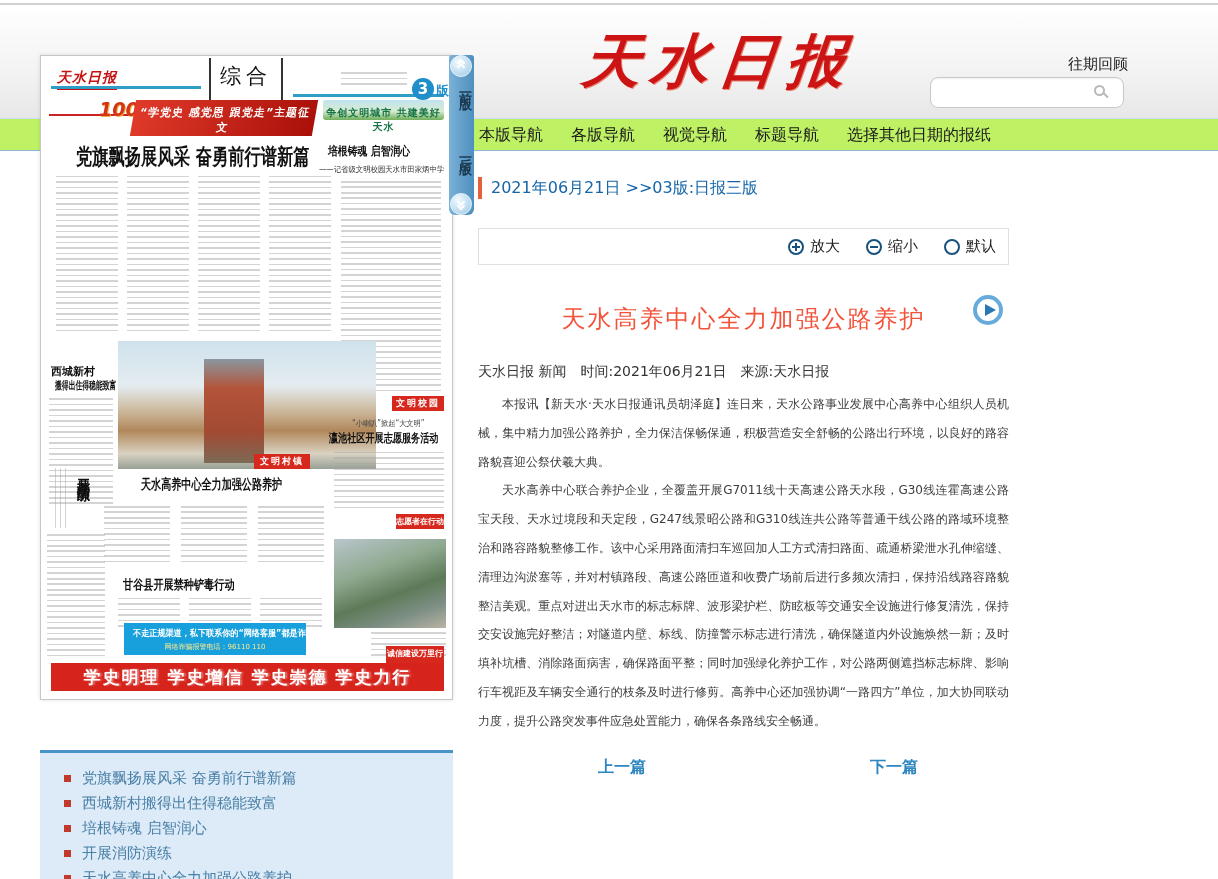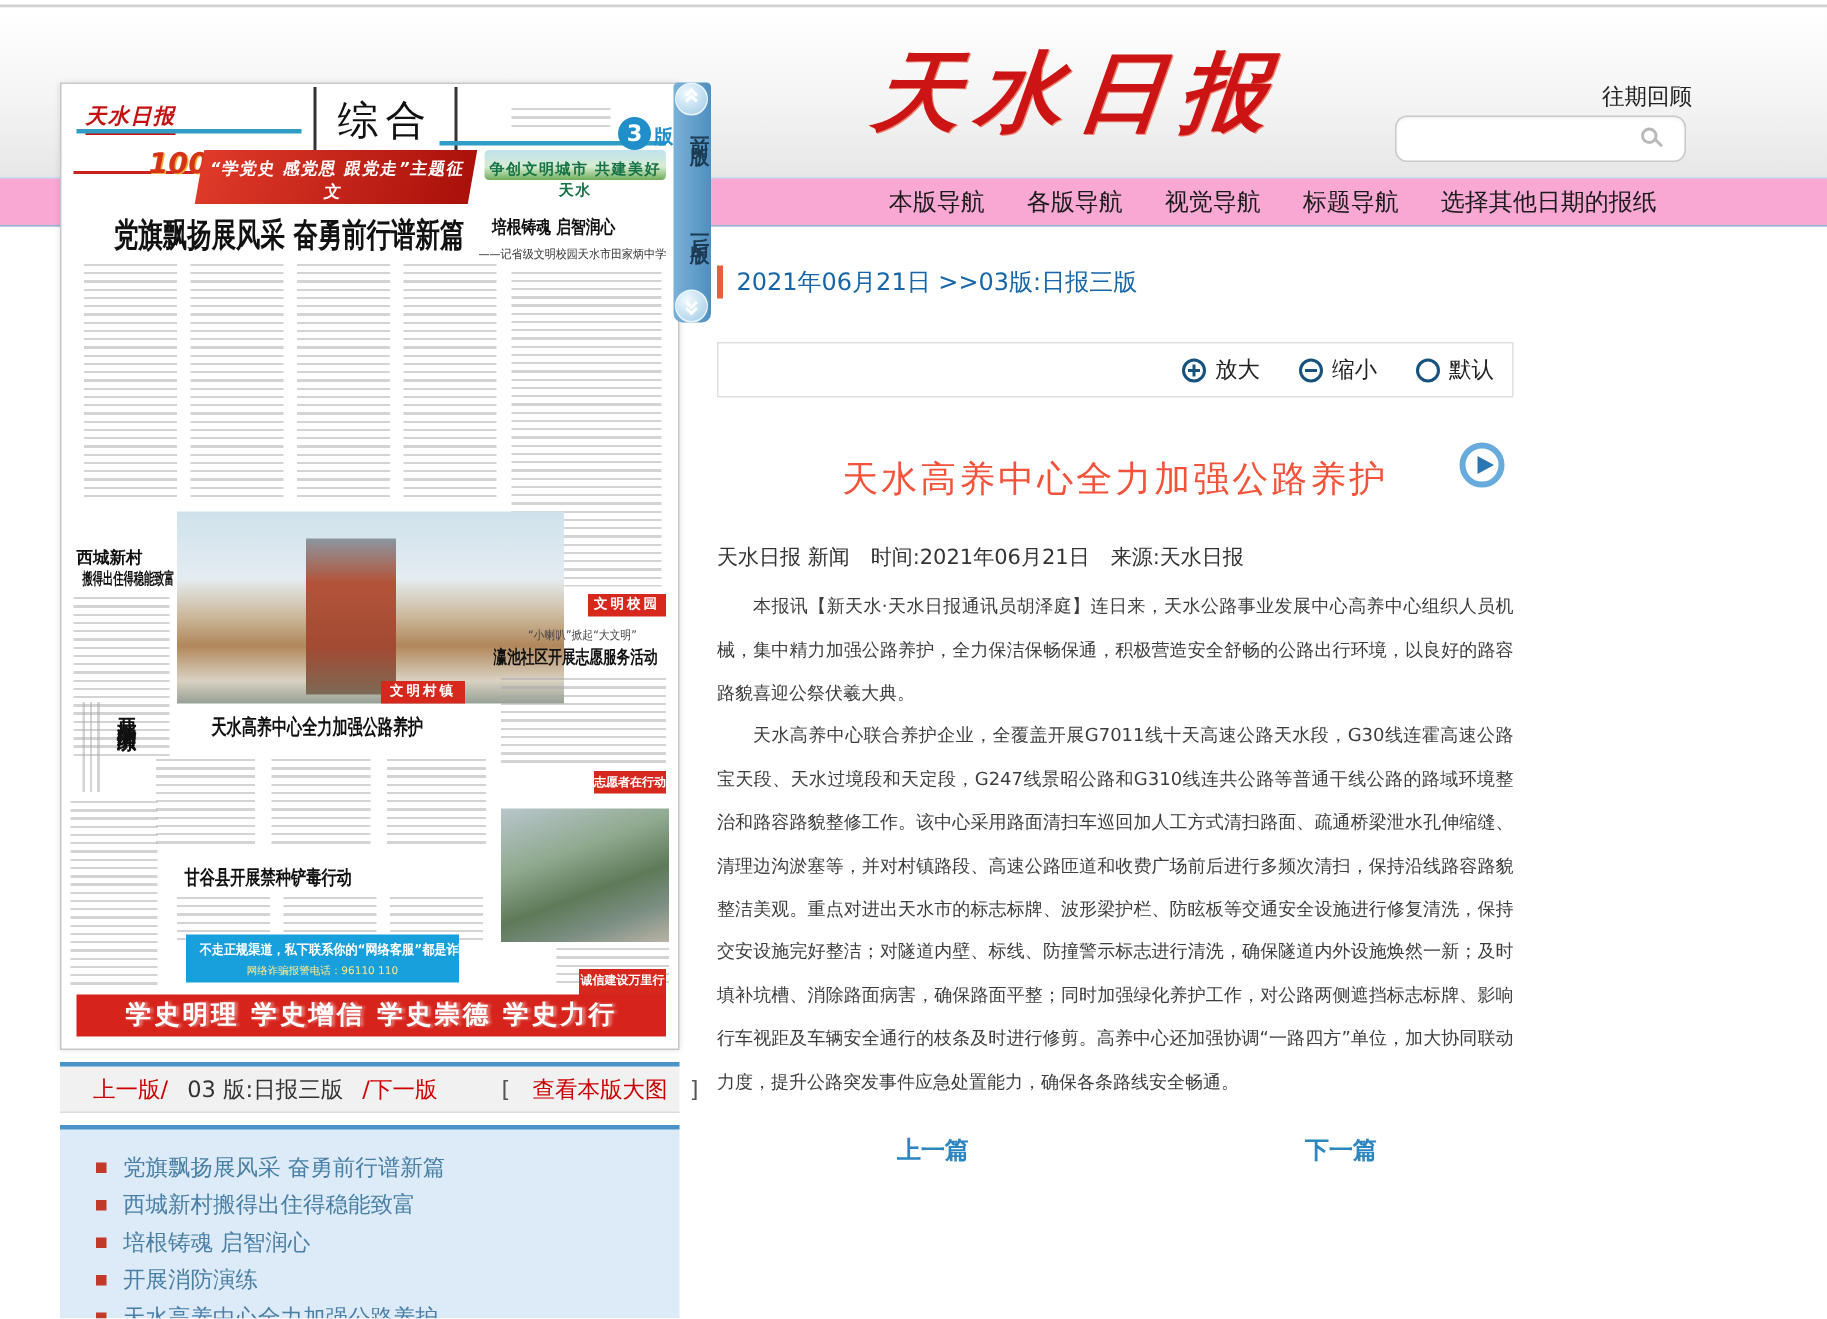--- a/index.html
+++ b/index.html
@@ -15,36 +15,36 @@
     font-size:58px; font-weight:bold; font-style:italic; color:#cc1414; letter-spacing:10px;
     transform:skewX(-6deg); text-shadow:1px 1px 0 #e8826f; white-space:nowrap; }
   .past-issues { position:absolute; left:1068px; top:50px; font-size:15px; color:#222; cursor:pointer; }
   .searchbox { position:absolute; left:930px; top:72px; width:194px; height:31px; background:#fff;
     border:1px solid #c9c9c9; border-radius:8px; box-shadow:inset 0 1px 2px rgba(0,0,0,.06); }
   .searchbox input { position:absolute; left:8px; top:3px; width:155px; height:23px; border:none; outline:none; font-size:14px; background:transparent; }
   .mag { position:absolute; right:18px; top:7px; width:11px; height:11px; border:2px solid #b9b9b9; border-radius:50%; }
   .mag::after { content:""; position:absolute; width:7px; height:2px; background:#b9b9b9; transform:rotate(45deg); right:-6px; bottom:-2px; }
 
   
-  .mainnav { position:absolute; top:118px; left:0; width:100%; height:33px; background:#f9a8d4;
-    border-top:1px solid #c6e0f2; border-bottom:1px solid #8db8d6; display:flex; align-items:center; gap:28px; padding-left:479px;justify-content:center; }
+  .mainnav { position:absolute; top:118px; left:0; width:100%; height:33px; background:#bef264;
+    border-top:1px solid #c6e0f2; border-bottom:1px solid #8db8d6; display:flex; align-items:center; gap:28px; padding-left:479px; }
   .mainnav .nav-item { font-size:16px; color:#1b1b1b; line-height:31px; cursor:pointer; white-space:nowrap; }
 
   
   .dateline { position:absolute; top:177px; left:478px; display:flex; align-items:center; gap:9px; }
   .dateline .obar { width:4px; height:22px; background:#e5603c; }
   .dateline .dtext { font-size:16px; color:#1565a8; }
 
   
   .thumb { position:absolute; left:40px; top:55px; width:413px; height:645px; background:#fff;
     border:1px solid #c6c6c6; box-shadow:0 0 4px rgba(0,0,0,.12); cursor:pointer; }
   .thumb .abs { position:absolute; }
   .t-logo { left:16px; top:13px; font-size:14px; font-weight:bold; font-style:italic; color:#c41212;
     font-family:"DejaVu Serif","Liberation Serif",serif; letter-spacing:1px; border-bottom:2px solid #c41212; padding-bottom:1px; }
-  .t-section { left:168px; top:2px; width:96px; height:42px; text-align:center; font-size:27px; color:#111;
+  .t-section { left:168px; top:2px; width:74px; height:42px; text-align:center; font-size:21px; color:#111;
     border-left:2px solid #333; border-right:2px solid #333; letter-spacing:5px; padding-top:4px;
     font-family:"DejaVu Serif","Liberation Serif",serif; }
   .t-bluerule { left:10px; top:30px; width:150px; height:3px; background:#2f9dc6; }
   .t-bluerule2 { left:252px; top:38px; width:151px; height:3px; background:#2f9dc6; }
   .t-badge { left:371px; top:22px; width:22px; height:22px; border-radius:50%; background:#1f8ec9; color:#fff;
     font-size:15px; font-weight:bold; text-align:center; line-height:22px; }
   .t-badge-suffix { left:395px; top:26px; font-size:13px; color:#1f8ec9; font-weight:bold; }
   .t-redline { left:8px; top:58px; width:250px; height:2px; background:#cc2222; }
   .t-100 { left:58px; top:42px; font-size:19px; font-weight:bold; font-style:italic; color:#d43318;
     text-shadow:1px 1px 0 #f0b13c; }
@@ -240,28 +240,20 @@
         <span class="arr arr2"></span>
       </div>
     <div class="vlabel vl1">前一版</div>
     <div class="vlabel vl2">后一版</div>
     <div class="circ botc">
         <span class="arr arr1"></span>
         <span class="arr arr2"></span>
       </div>
   </div>
 
-  <div class="pagbar">
-    <span class="red">上一版/</span>
-    <span class="cur">03 版:日报三版</span>
-    <span class="red">/下一版</span>
-    <span class="brk">[</span>
-    <span class="view">查看本版大图</span>
-    <span class="brk2">]</span>
-  </div>
 
   <div class="alist">
     <div class="li">
       <span class="sq"></span>
       <span class="alink">党旗飘扬展风采 奋勇前行谱新篇</span>
     </div>
     <div class="li">
       <span class="sq"></span>
       <span class="alink">西城新村搬得出住得稳能致富</span>
     </div>

